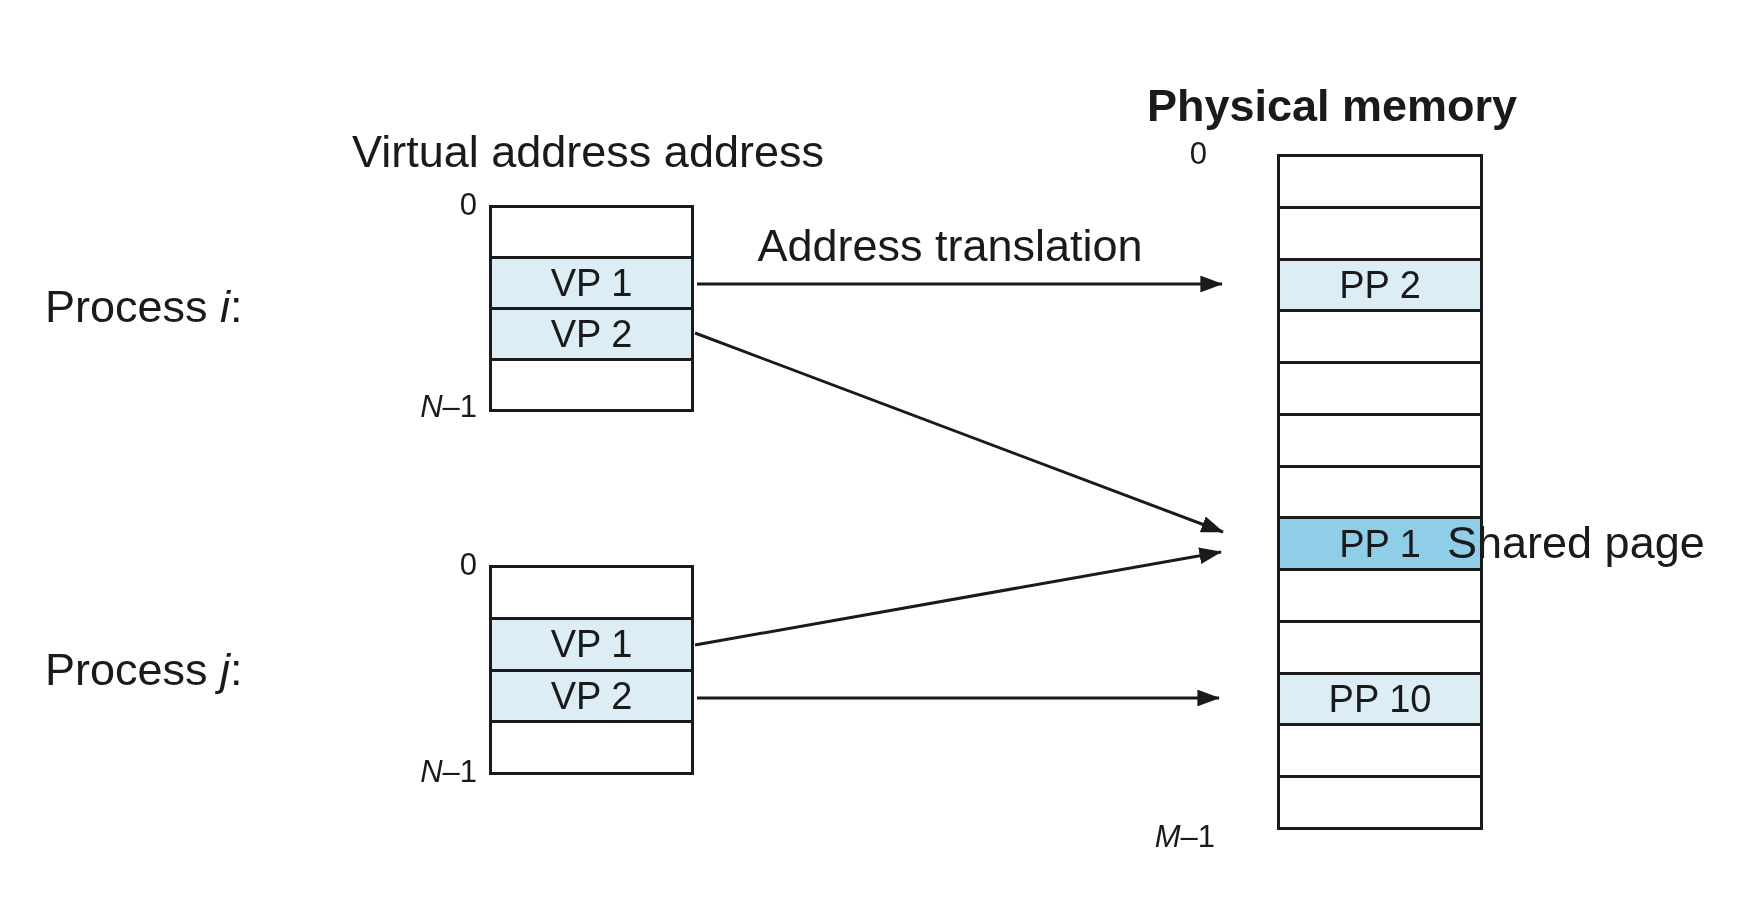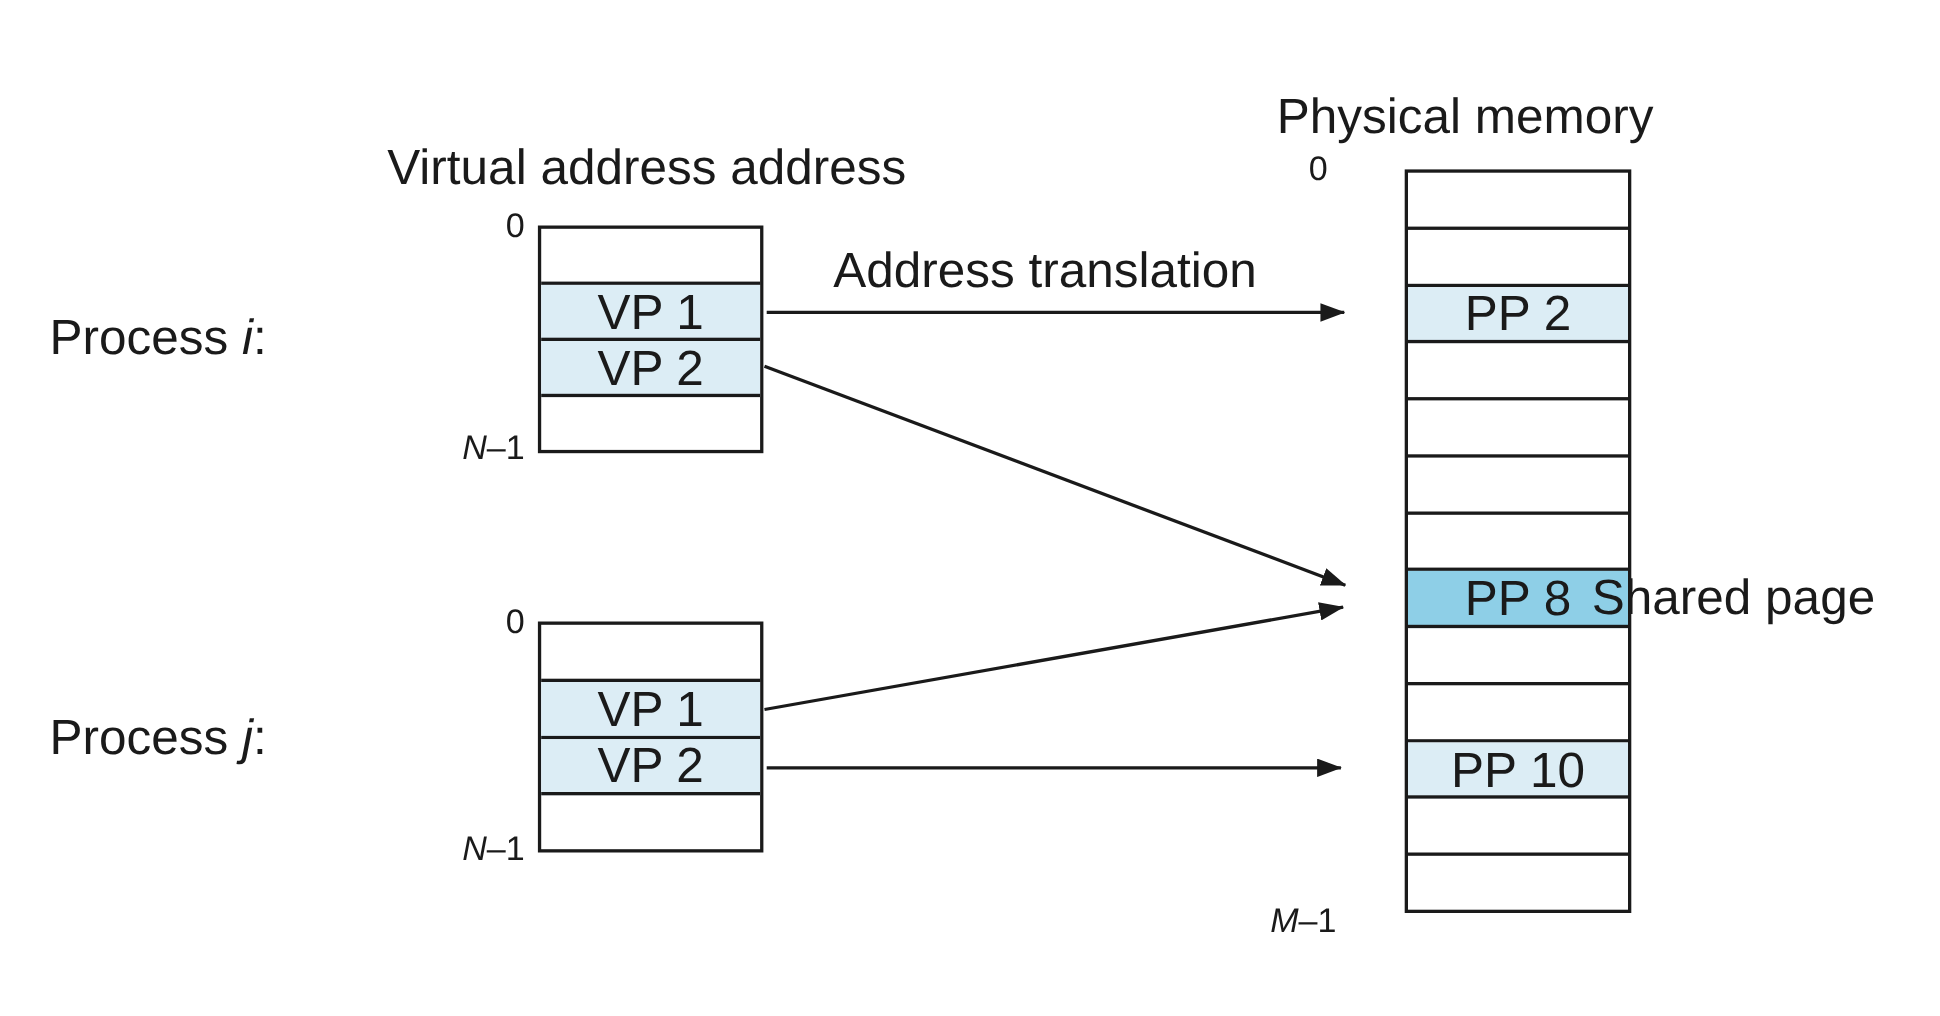--- a/index.html
+++ b/index.html
@@ -17,21 +17,21 @@
     overflow: hidden;
   }
   .title {
     position: absolute;
     font-size: 45px;
     line-height: 52px;
     text-align: center;
     white-space: nowrap;
   }
   .vas-title { left: 338px; top: 126px; width: 500px; }
-  .pm-title  { left: 1082px; top: 80px; width: 500px; }
+  .pm-title  { left: 1082px; top: 80px; width: 500px; font-weight: bold; }
 
   .plabel {
     position: absolute;
     left: 45px;
     font-size: 45px;
     line-height: 52px;
     white-space: nowrap;
   }
   .plabel-i { top: 281px; }
   .plabel-j { top: 644px; }
@@ -48,21 +48,21 @@
   .vas-box-i { left: 489px; top: 205px; width: 205px; height: 207px; }
   .vas-box-j { left: 489px; top: 565px; width: 205px; height: 210px; }
   .pm-box    { left: 1229px; top: 154px; width: 206px; height: 676px; margin-left: 48px; }
 
   .cell {
     flex: 1 1 0;
     display: flex;
     align-items: center;
     justify-content: center;
     border-bottom: 3px solid var(--c-line, #1a1a1a);
-    font-size: 45px;
+    font-size: 38px;
     line-height: 1;
     min-height: 0;
     text-align: center;
   }
   .cell:last-child { border-bottom: none; }
   .fill-light  { background: var(--c-light, #dcedf5); }
   .fill-shared { background: var(--c-shared, #8ecfe7); }
 
   .idx {
     position: absolute;
@@ -165,21 +165,21 @@
     <div class="cell">
         <span></span>
       </div>
     <div class="cell">
         <span></span>
       </div>
     <div class="cell">
         <span></span>
       </div>
     <div class="cell fill-shared">
-        <span>PP 8</span>
+        <span>PP 1</span>
       </div>
     <div class="cell">
         <span></span>
       </div>
     <div class="cell">
         <span></span>
       </div>
     <div class="cell fill-light">
         <span>PP 10</span>
       </div>

